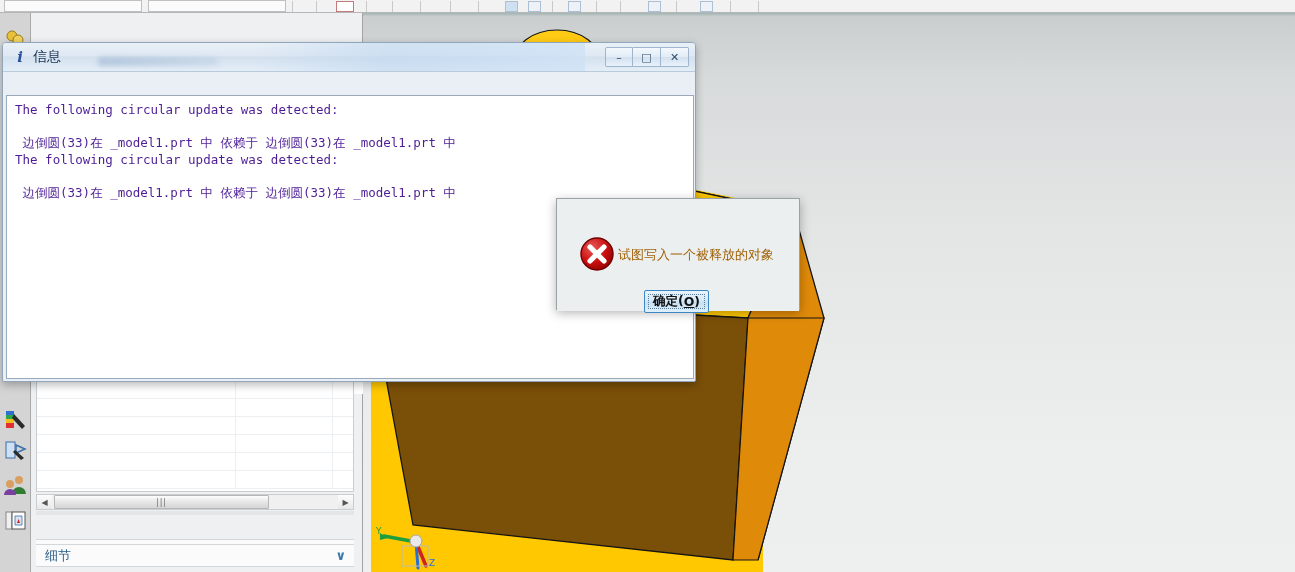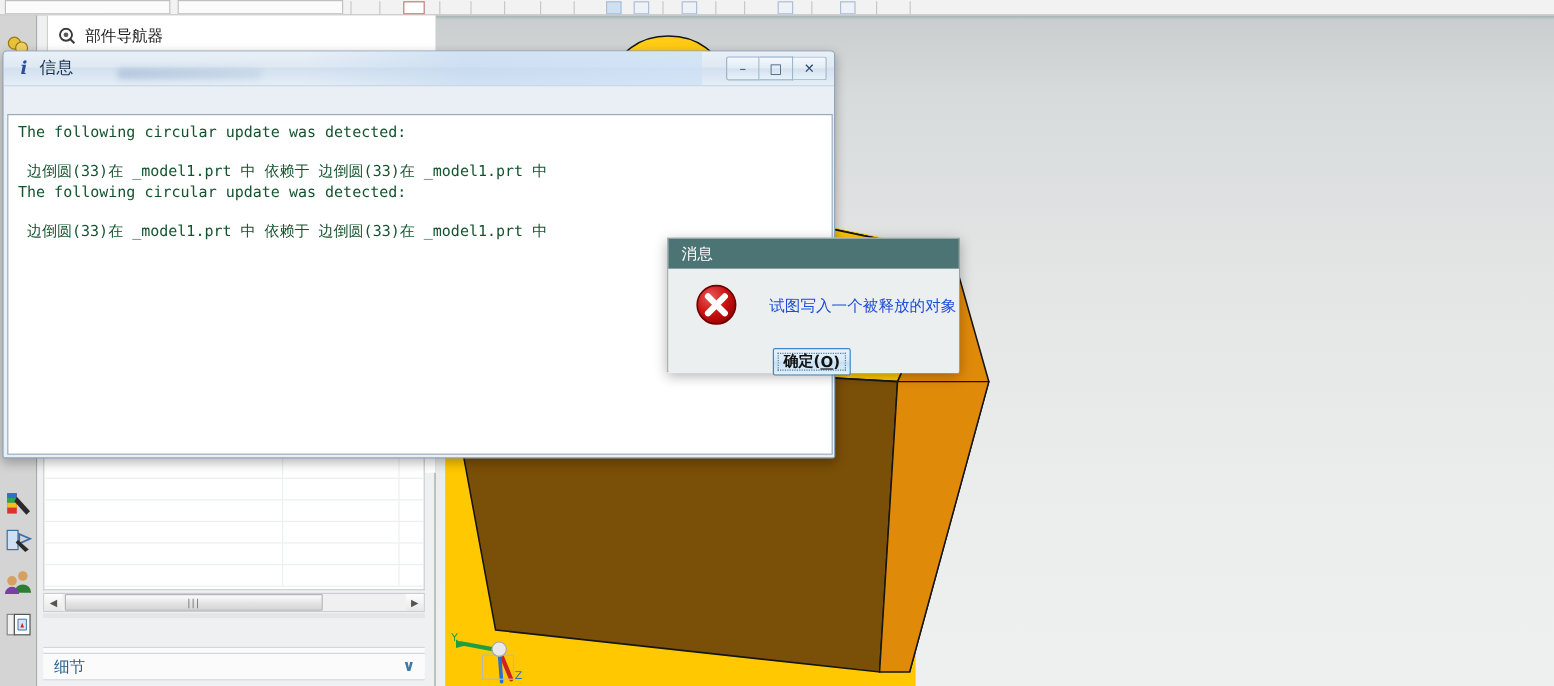--- a/index.html
+++ b/index.html
@@ -194,21 +194,21 @@
 
   #info-body {
     position:absolute; left:3px; top:52px; width:688px; height:284px;
     background:#ffffff;
     border:1px solid #9aaabb;
     overflow:hidden;
   }
   #info-text {
     margin:0; padding:6px 8px 0 8px;
     font-family:"DejaVu Sans Mono","Liberation Mono",monospace;
-    font-size:12.5px; line-height:16.5px; color:#14532d;
+    font-size:12.5px; line-height:16.5px; color:#4c1d95;
     white-space:pre;
   }
 
   
   #msg-dialog {
     position:absolute; left:556px; top:198px; width:244px; height:112px;
     background:#eceff0;
     box-shadow: 0 3px 10px rgba(0,0,0,.3);
     border:1px solid #9aa3a3;
   }
@@ -217,22 +217,22 @@
     background:#4d7474;
     display:flex; align-items:center; padding-left:11px;
   }
   #msg-title { font-size:13px; color:#ffffff; }
   #msg-body {
     position:absolute; left:0; top:25px; width:100%; height:87px;
     background:#eceff0;
   }
   #msg-error-icon { position:absolute; left:22px; top:12px; width:36px; height:36px; }
   #msg-text {
-    position:absolute; left:84px; top:22px;
-    font-size:13px; color:#1d4ed8;
+    position:absolute; left:61px; top:22px;
+    font-size:13px; color:#a16207;
   }
   #msg-ok-btn {
     position:absolute; left:87px; top:66px; width:65px; height:23px;
     background: linear-gradient(180deg,#e8f3fb 0%, #d5e9f7 48%, #c6e0f2 52%, #dff0fb 100%);
     border:1px solid #3c87c4;
     border-radius:2px;
     display:flex; align-items:center; justify-content:center;font-weight:bold;
   }
   #msg-ok-inner {
     width:57px; height:15px;
@@ -355,28 +355,20 @@
     </svg>
     <svg class="res-icon" style="top:495px;" viewBox="0 0 25 25">
       <rect x="3" y="4" width="6" height="17" fill="#f0f0f0" stroke="#888" stroke-width="1"></rect>
       <rect x="9" y="4" width="13" height="17" fill="#ffffff" stroke="#555" stroke-width="1"></rect>
       <path d="M12,8 L19,8 L19,17 L12,17 Z" fill="#d8e4f2" stroke="#3a6fa8" stroke-width="0.8"></path>
       <path d="M14,15 L15.5,11 L17,15 Z" fill="#cf2222"></path>
     </svg>
   </div>
 
   <div id="nav-panel">
-    <div id="nav-header">
-      <svg width="14" height="14" viewBox="0 0 14 14">
-        <circle cx="6" cy="6" r="5" fill="none" stroke="#3a3a3a" stroke-width="1.6"></circle>
-        <path d="M9,9 L13,13" stroke="#3a3a3a" stroke-width="1.8"></path>
-        <circle cx="6" cy="6" r="2" fill="#5b5b5b"></circle>
-      </svg>
-      <span id="nav-title">部件导航器</span>
-    </div>
     <div id="nav-colhdr">
       <div class="colhdr-cell" style="left:0;width:196px;">名称</div>
       <div class="colhdr-cell" style="left:196px;width:98px;">最新</div>
       <div class="colhdr-cell" style="left:294px;width:30px;border-right:none;">时</div>
     </div>
     <div id="nav-blur"></div>
   </div>
 
   <div id="tree-area">
     <div class="tree-row">
@@ -438,23 +430,20 @@
       <pre id="info-text">The following circular update was detected:
 
  边倒圆(33)在 _model1.prt 中 依赖于 边倒圆(33)在 _model1.prt 中
 The following circular update was detected:
 
  边倒圆(33)在 _model1.prt 中 依赖于 边倒圆(33)在 _model1.prt 中</pre>
     </div>
   </div>
 
   <div id="msg-dialog">
-    <div id="msg-titlebar">
-      <span id="msg-title">消息</span>
-    </div>
     <div id="msg-body">
       <svg id="msg-error-icon" viewBox="0 0 36 36">
         <defs>
           <radialGradient id="errGrad" cx="0.35" cy="0.3" r="0.8">
             <stop offset="0%" stop-color="#e85a5a"></stop>
             <stop offset="55%" stop-color="#cc1111"></stop>
             <stop offset="100%" stop-color="#8e0000"></stop>
           </radialGradient>
         </defs>
         <circle cx="18" cy="18" r="16" fill="url(#errGrad)" stroke="#6e0000" stroke-width="1.4"></circle>

